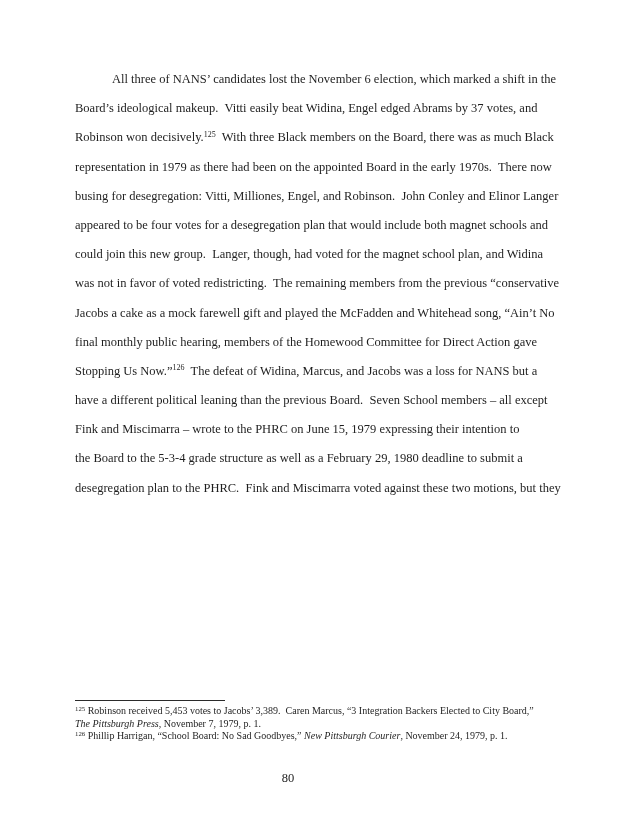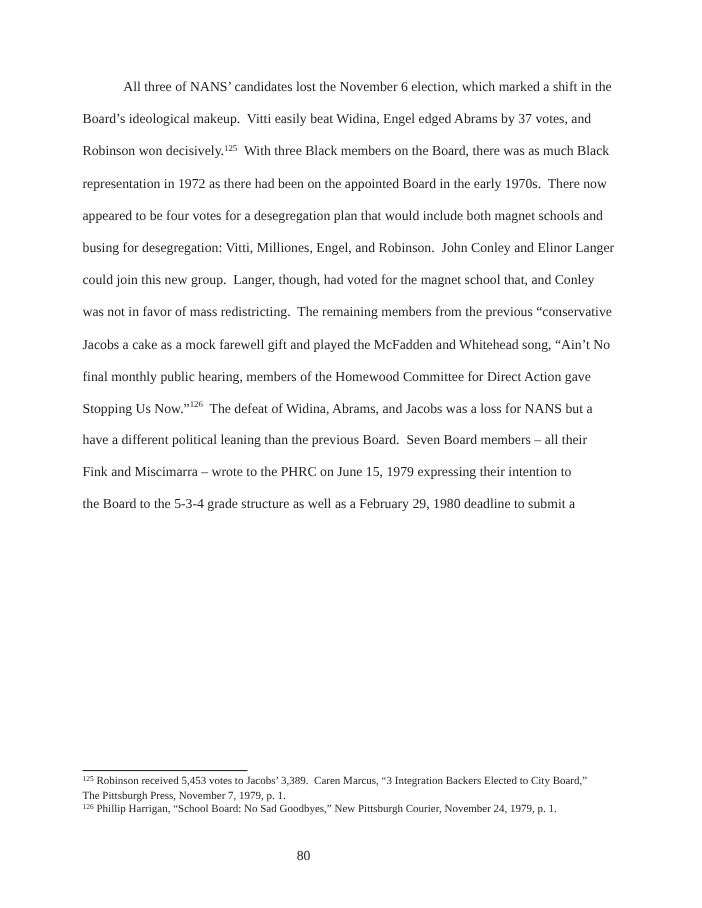--- a/index.html
+++ b/index.html
@@ -31,21 +31,21 @@
   }
   .line.indent {
     text-indent: 37px;
   }
   .seg { font-style: normal; }
   .seg.sup {
     font-size: 8px;
     position: relative;
     top: -4.5px;
   }
-  .seg.italic { }
+  .seg.italic { font-style: italic; }
   .footnote-area {
     position: absolute;
     left: 75px;
     top: 700px;
     width: 505px;
   }
   .fn-separator {
     width: 150px;
     height: 0;
     border-top: 1.3px solid #2b2b2b;
@@ -56,47 +56,48 @@
     font-size: 10px;
     line-height: 12.2px;
   }
   .fn-line .seg.sup {
     font-size: 6.8px;
     top: -3px;
   }
   .page-number {
     position: absolute;
     top: 771px;
-    left: 0;
+    left: 12px;
     width: 552px;
     text-align: center;
     font-size: 12.5px;
     line-height: 14px;
   }
 </style>
 </head>
 <body>
 
 <div class="page">
 
   <div class="body-text" id="body-text">
       <div class="line indent"><span class="seg">All three of NANS’ candidates lost the November 6 election, which marked a shift in the</span></div>
       <div class="line"><span class="seg">Board’s ideological makeup.  Vitti easily beat Widina, Engel edged Abrams by 37 votes, and</span></div>
       <div class="line"><span class="seg">Robinson won decisively.</span><span class="seg sup">125</span><span class="seg">  With three Black members on the Board, there was as much Black</span></div>
-      <div class="line"><span class="seg">representation in 1972 as there had been on the appointed Board in the early 1970s.  There now</span></div>
+      <div class="line"><span class="seg">representation in 1979 as there had been on the appointed Board in the early 1970s.  There now</span></div>
+      <div class="line"><span class="seg">busing for desegregation: Vitti, Milliones, Engel, and Robinson.  John Conley and Elinor Langer</span></div>
       <div class="line"><span class="seg">appeared to be four votes for a desegregation plan that would include both magnet schools and</span></div>
-      <div class="line"><span class="seg">busing for desegregation: Vitti, Milliones, Engel, and Robinson.  John Conley and Elinor Langer</span></div>
-      <div class="line"><span class="seg">could join this new group.  Langer, though, had voted for the magnet school that, and Conley</span></div>
-      <div class="line"><span class="seg">was not in favor of mass redistricting.  The remaining members from the previous “conservative</span></div>
+      <div class="line"><span class="seg">could join this new group.  Langer, though, had voted for the magnet school plan, and Widina</span></div>
+      <div class="line"><span class="seg">was not in favor of voted redistricting.  The remaining members from the previous “conservative</span></div>
       <div class="line"><span class="seg">Jacobs a cake as a mock farewell gift and played the McFadden and Whitehead song, “Ain’t No</span></div>
       <div class="line"><span class="seg">final monthly public hearing, members of the Homewood Committee for Direct Action gave</span></div>
-      <div class="line"><span class="seg">Stopping Us Now.”</span><span class="seg sup">126</span><span class="seg">  The defeat of Widina, Abrams, and Jacobs was a loss for NANS but a</span></div>
-      <div class="line"><span class="seg">have a different political leaning than the previous Board.  Seven Board members – all their</span></div>
+      <div class="line"><span class="seg">Stopping Us Now.”</span><span class="seg sup">126</span><span class="seg">  The defeat of Widina, Marcus, and Jacobs was a loss for NANS but a</span></div>
+      <div class="line"><span class="seg">have a different political leaning than the previous Board.  Seven School members – all except</span></div>
       <div class="line"><span class="seg">Fink and Miscimarra – wrote to the PHRC on June 15, 1979 expressing their intention to</span></div>
       <div class="line"><span class="seg">the Board to the 5-3-4 grade structure as well as a February 29, 1980 deadline to submit a</span></div>
+      <div class="line"><span class="seg">desegregation plan to the PHRC.  Fink and Miscimarra voted against these two motions, but they</span></div>
     </div>
 
   <div class="footnote-area">
     <div class="fn-separator"></div>
     <div id="footnotes">
         <div class="fn-line"><span class="seg sup">125</span><span class="seg"> Robinson received 5,453 votes to Jacobs’ 3,389.  Caren Marcus, “3 Integration Backers Elected to City Board,”</span></div>
         <div class="fn-line"><span class="seg italic">The Pittsburgh Press</span><span class="seg">, November 7, 1979, p. 1.</span></div>
         <div class="fn-line"><span class="seg sup">126</span><span class="seg"> Phillip Harrigan, “School Board: No Sad Goodbyes,” </span><span class="seg italic">New Pittsburgh Courier</span><span class="seg">, November 24, 1979, p. 1.</span></div>
       </div>
   </div>

